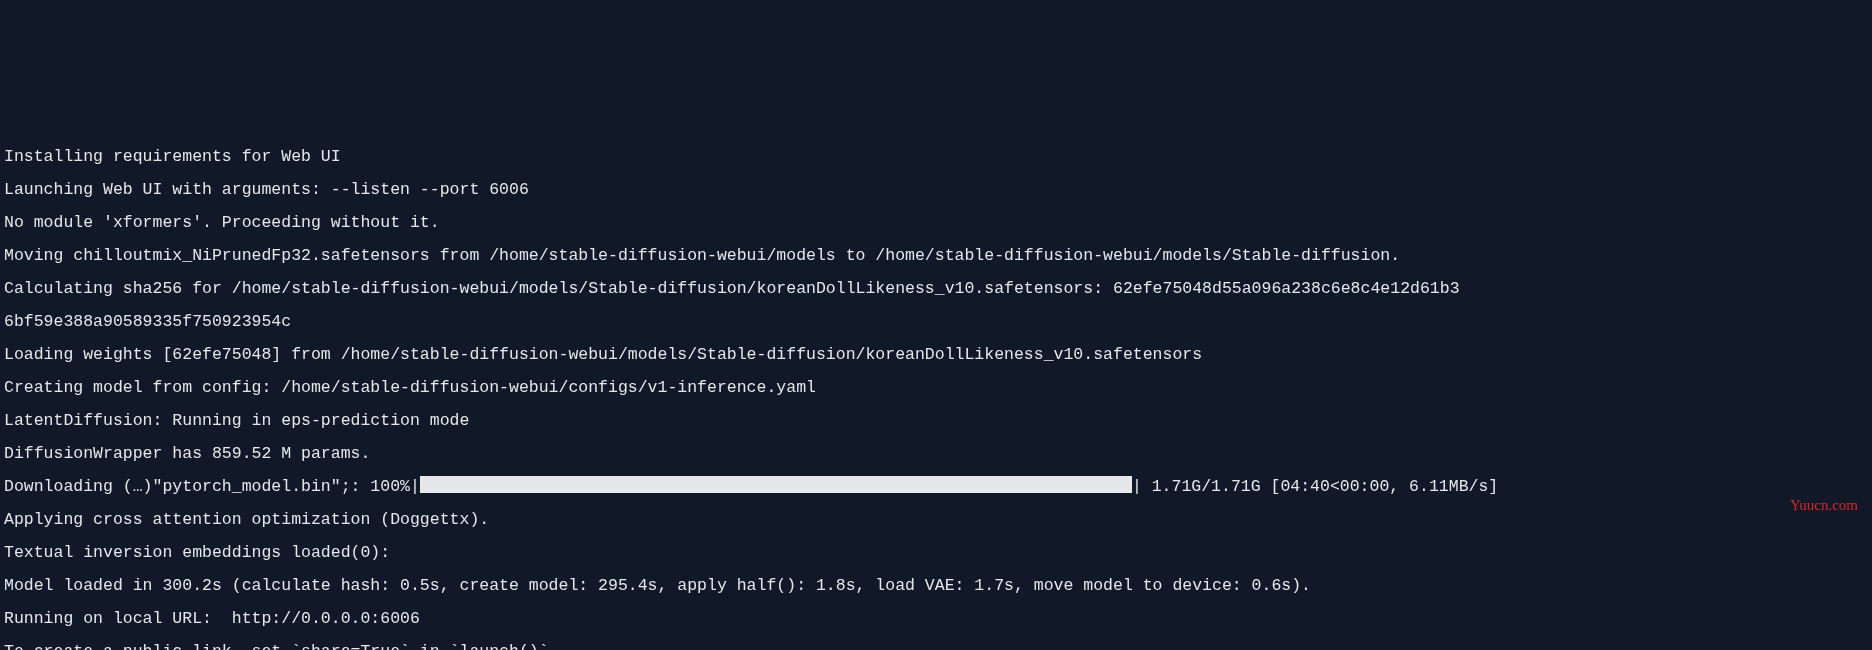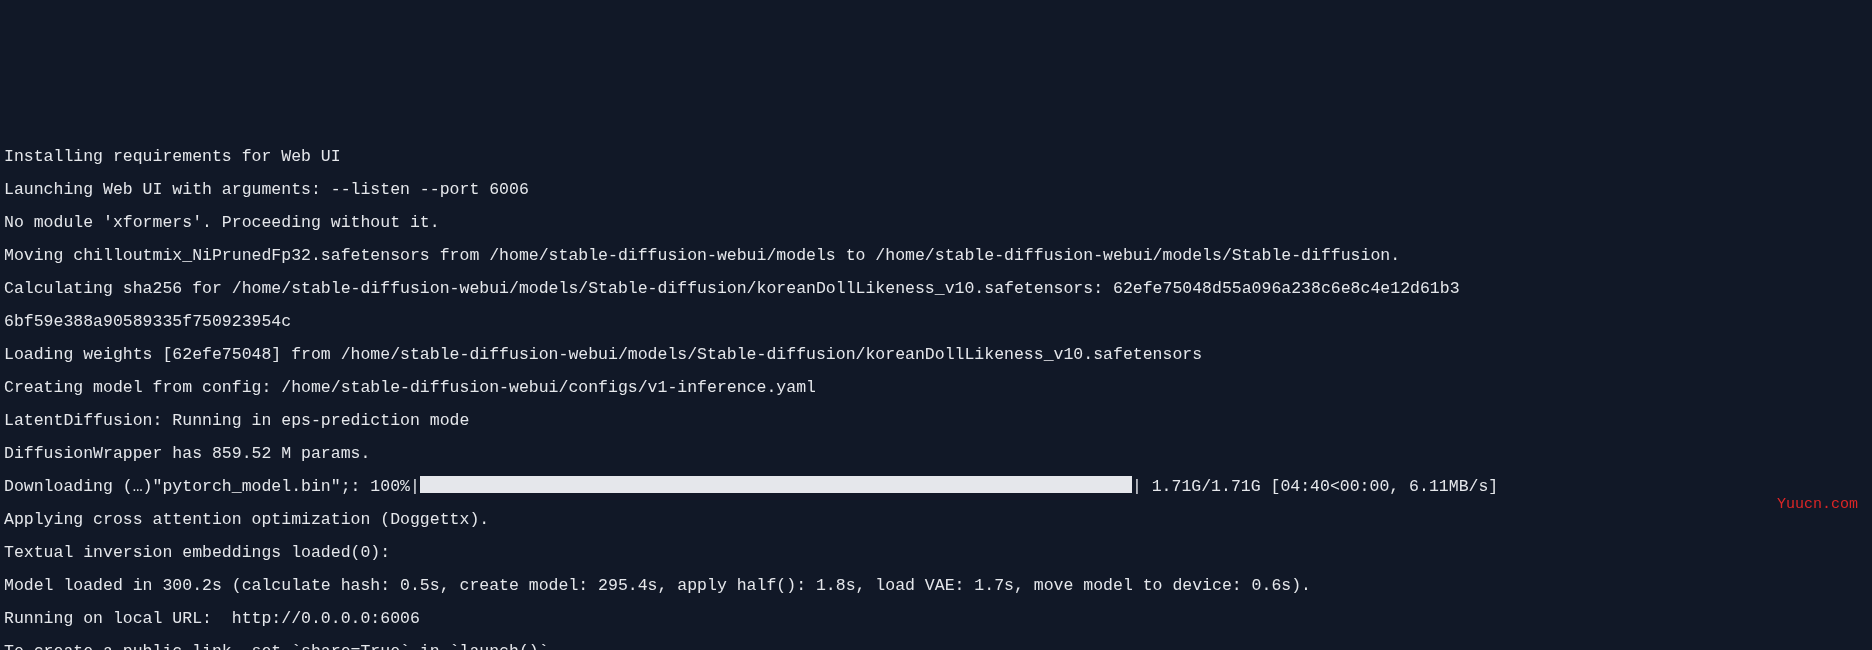--- a/index.html
+++ b/index.html
@@ -31,21 +31,21 @@
       vertical-align: middle;
       position: relative;
       top: -2px;
     }
     .watermark {
       position: absolute;
       right: 14px;
       bottom: 130px;
       color: #dc2626;
       font-size: 15px;
-      font-family: Liberation Mono, monospace;
+      font-family: Liberation Serif, serif;
     }
   </style>
 </head>
 <body>
 
 
 
 <div><span class="terminal-line">Installing requirements for Web UI</span><span class="terminal-line">Launching Web UI with arguments: --listen --port 6006</span><span class="terminal-line">No module 'xformers'. Proceeding without it.</span><span class="terminal-line">Moving chilloutmix_NiPrunedFp32.safetensors from /home/stable-diffusion-webui/models to /home/stable-diffusion-webui/models/Stable-diffusion.</span><span class="terminal-line">Calculating sha256 for /home/stable-diffusion-webui/models/Stable-diffusion/koreanDollLikeness_v10.safetensors: 62efe75048d55a096a238c6e8c4e12d61b3</span><span class="terminal-line">6bf59e388a90589335f750923954c</span><span class="terminal-line">Loading weights [62efe75048] from /home/stable-diffusion-webui/models/Stable-diffusion/koreanDollLikeness_v10.safetensors</span><span class="terminal-line">Creating model from config: /home/stable-diffusion-webui/configs/v1-inference.yaml</span><span class="terminal-line">LatentDiffusion: Running in eps-prediction mode</span><span class="terminal-line">DiffusionWrapper has 859.52 M params.</span><span class="terminal-line"><span>Downloading (…)"pytorch_model.bin";: 100%|</span><span class="progress-bar"></span><span>| 1.71G/1.71G [04:40&lt;00:00, 6.11MB/s]</span></span><span class="terminal-line">Applying cross attention optimization (Doggettx).</span><span class="terminal-line">Textual inversion embeddings loaded(0):</span><span class="terminal-line">Model loaded in 300.2s (calculate hash: 0.5s, create model: 295.4s, apply half(): 1.8s, load VAE: 1.7s, move model to device: 0.6s).</span><span class="terminal-line">Running on local URL:  http://0.0.0.0:6006</span><span class="terminal-line"></span><span class="terminal-line">To create a public link, set `share=True` in `launch()`.</span></div>
 
 <div class="watermark">Yuucn.com</div>

